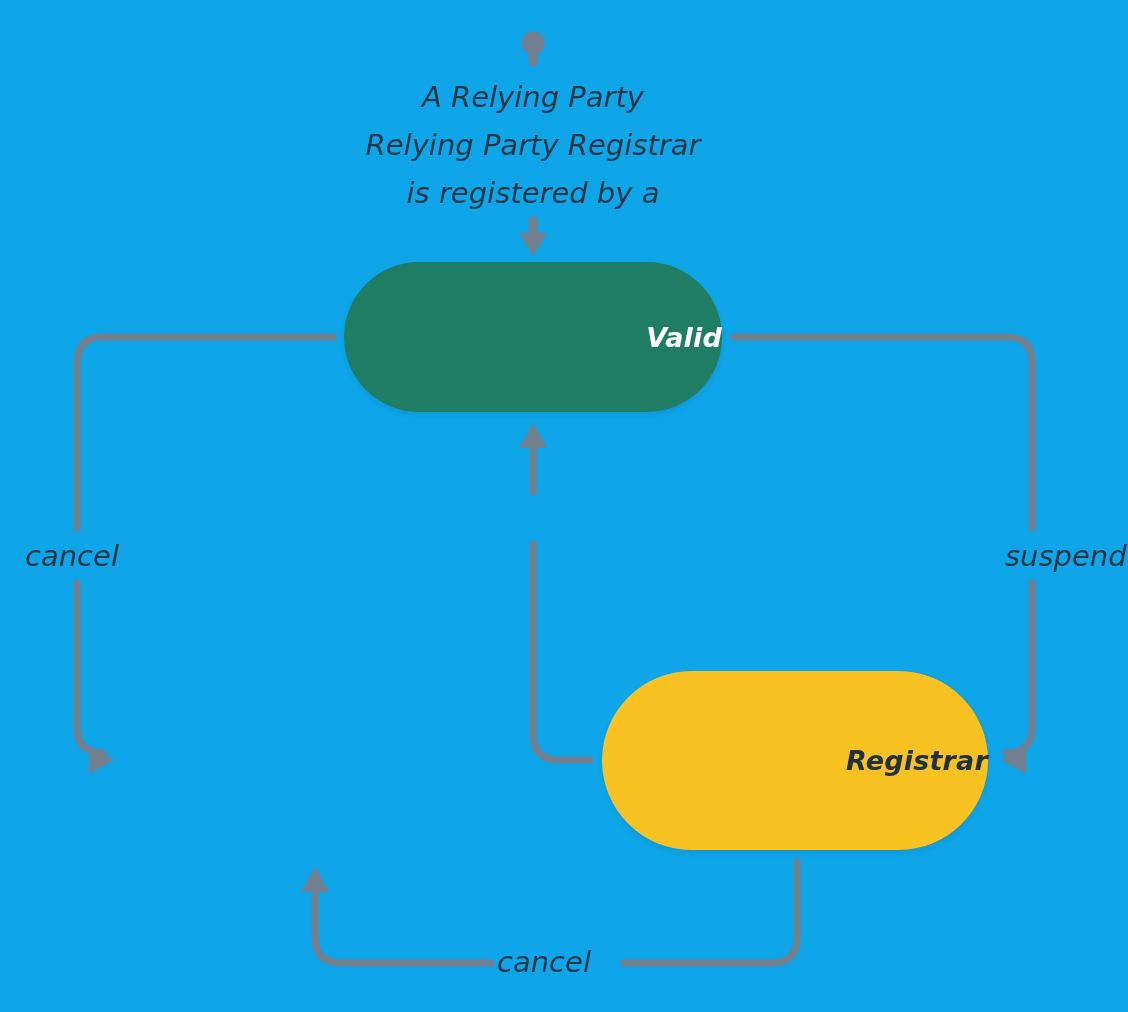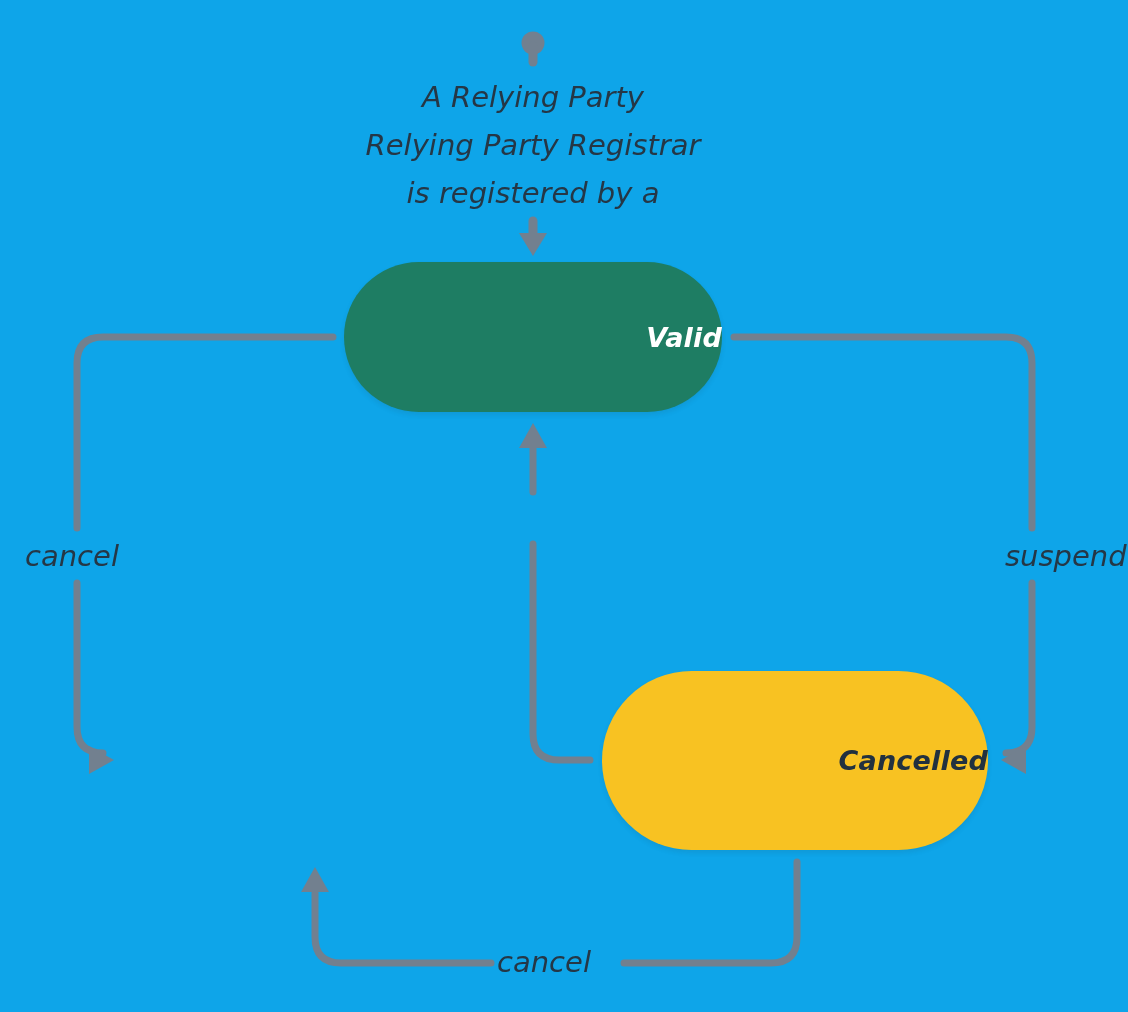--- a/index.html
+++ b/index.html
@@ -147,21 +147,21 @@
     <span class="caption-line">Relying Party Registrar</span>
     <span class="caption-line">is registered by a</span>
   </div>
 
   <div class="node" id="node-valid" style="background:#1e7d63;">
     <span class="node-label" style="color:#ffffff;">Valid</span>
   </div>
 
 
   <div class="node" id="node-suspended" style="background:#f8c222;">
-    <span class="node-label" style="color:#22313f;">Cancelled</span>
+    <span class="node-label" style="color:#22313f;">Registrar</span>
   </div>
 
   <div class="edge-label" id="label-cancel-left">cancel</div>
 
   <div class="edge-label" id="label-suspend-right">suspend</div>
 
 
   <div class="edge-label" id="label-cancel-bottom">cancel</div>
 
 </div>

